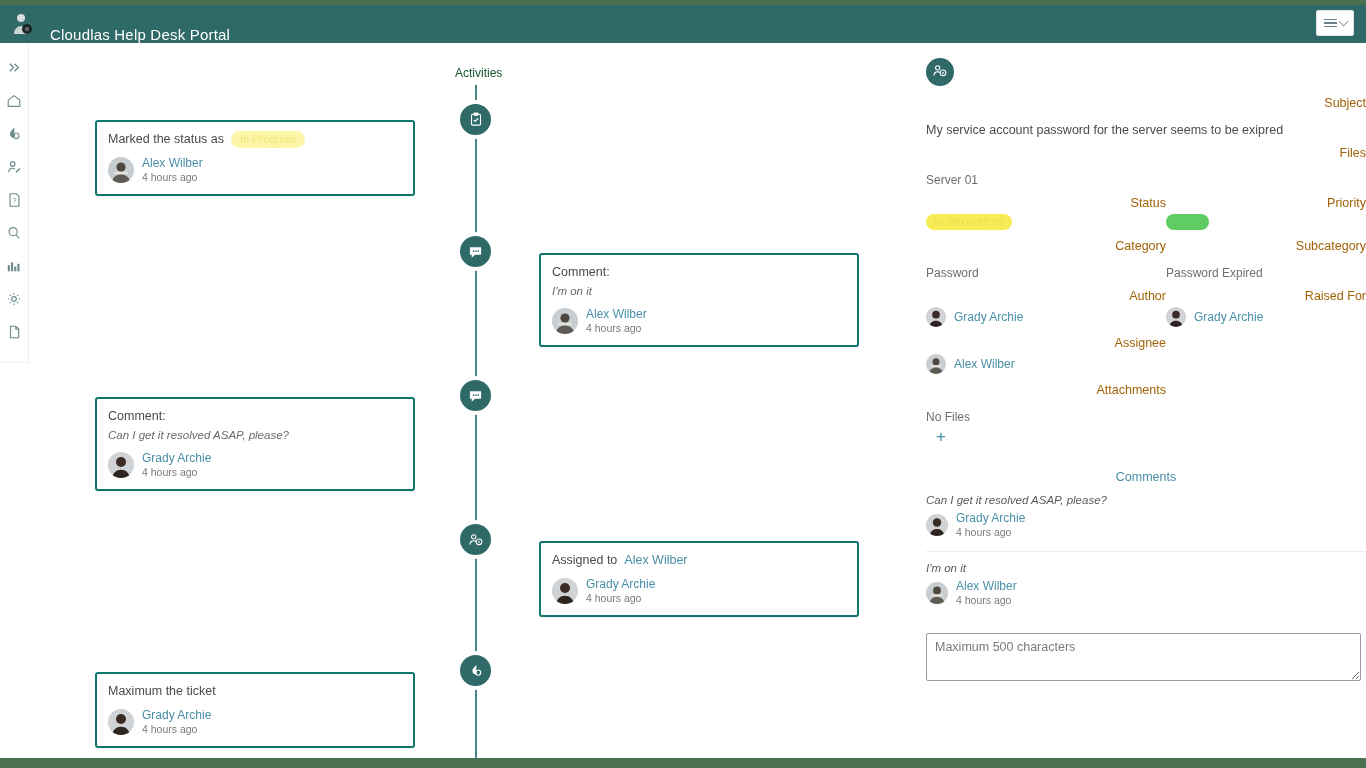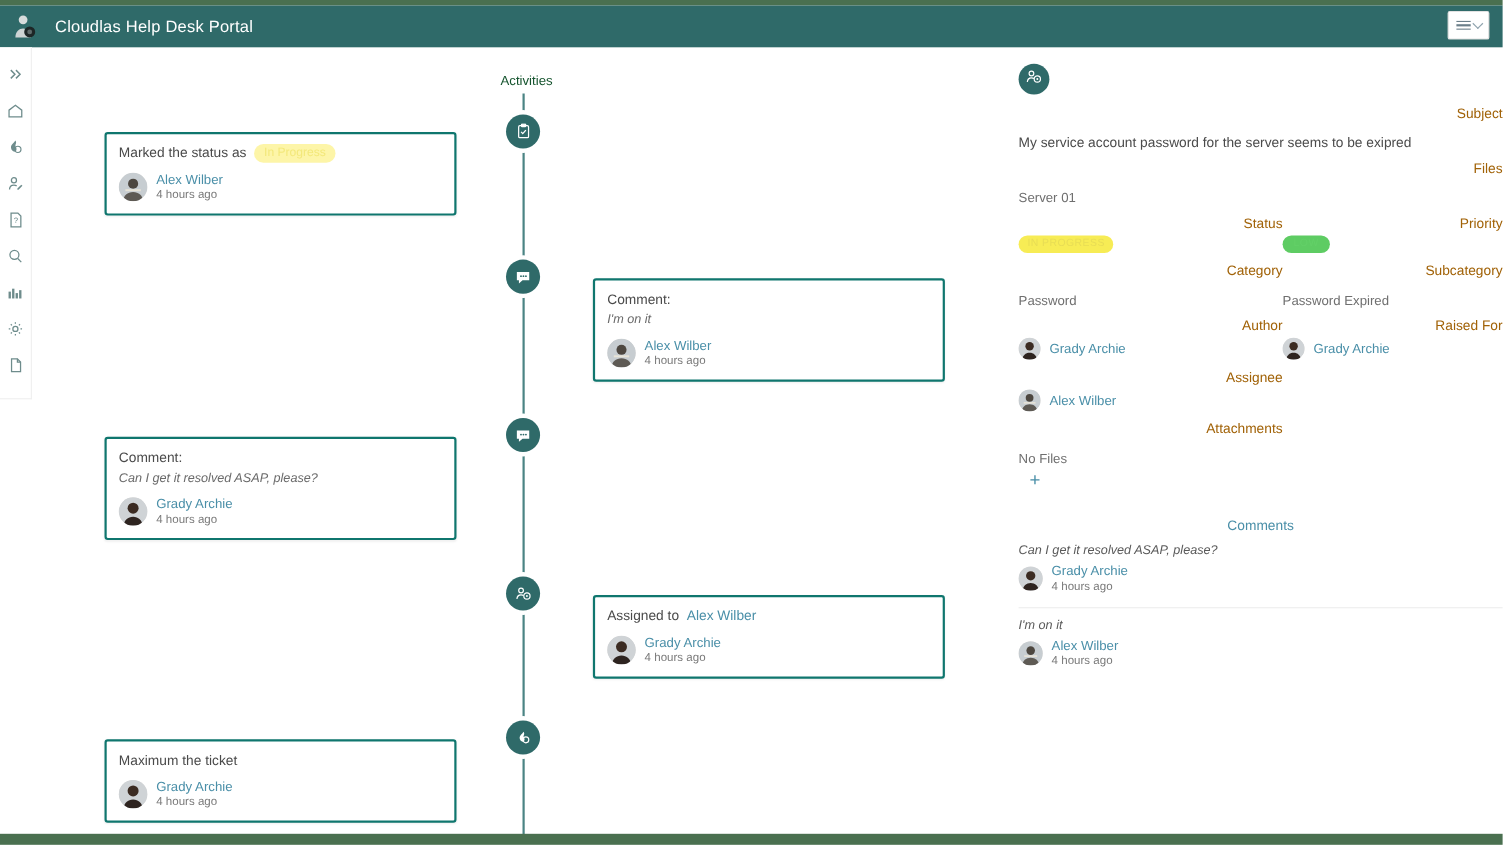--- a/index.html
+++ b/index.html
@@ -15,21 +15,21 @@
     position: absolute; top: 0; left: 0;
     width: 1366px; height: 5px;
     background: #4a7050;
   }
 
   
   .header {
     position: absolute; top: 5px; left: 0;
     width: 1366px; height: 38px;
     background: #2f6a69;
-    display: flex; align-items: center;
+    display: flex; align-items: flex-end;
   }
   .header-logo {
     width: 46px; height: 38px;
     display: flex; align-items: center; justify-content: center;
   }
   .header-logo svg { display: block; }
   .header-title {
     color: #ffffff;
     font-size: 15px;
     letter-spacing: .2px;
@@ -587,15 +587,16 @@
           <rect x="6" y="15" width="14" height="1.8" fill="#e8e4d8"></rect>
         </svg>
       </div>
       <div>
         <div class="who-name">Alex Wilber</div>
         <div class="who-time">4 hours ago</div>
       </div>
     </div>
   </div>
 
+  <textarea class="comment-box" placeholder="Maximum 500 characters" style=""></textarea>
 </div>
 
 <div class="bottom-bar"></div>
 
 </body></html>

